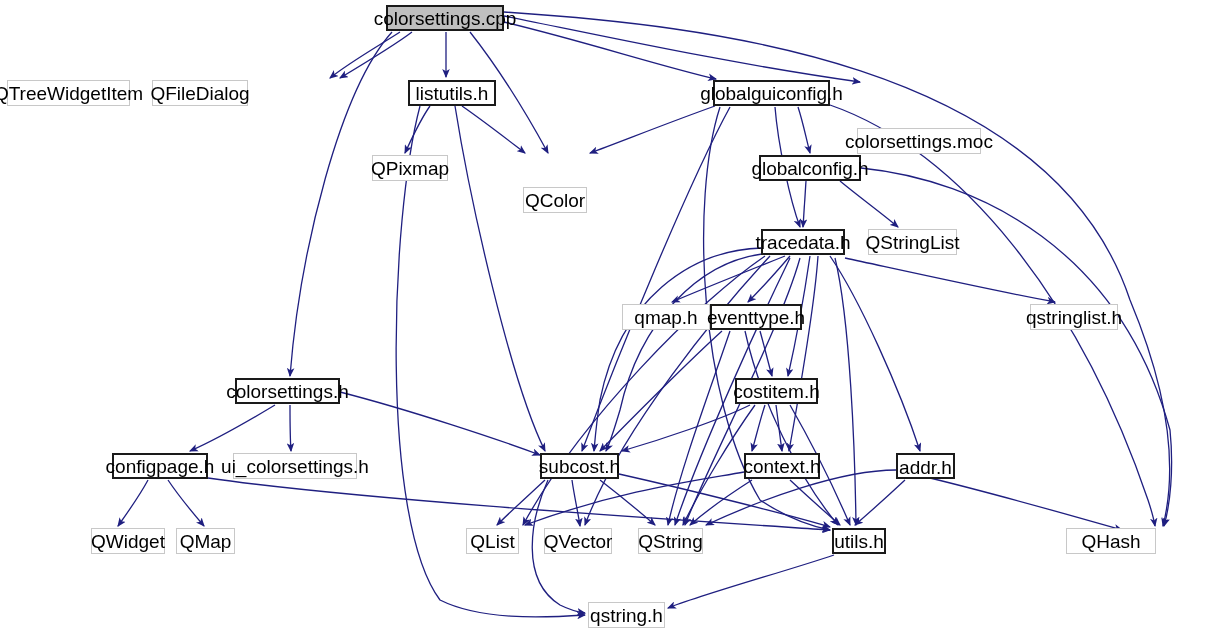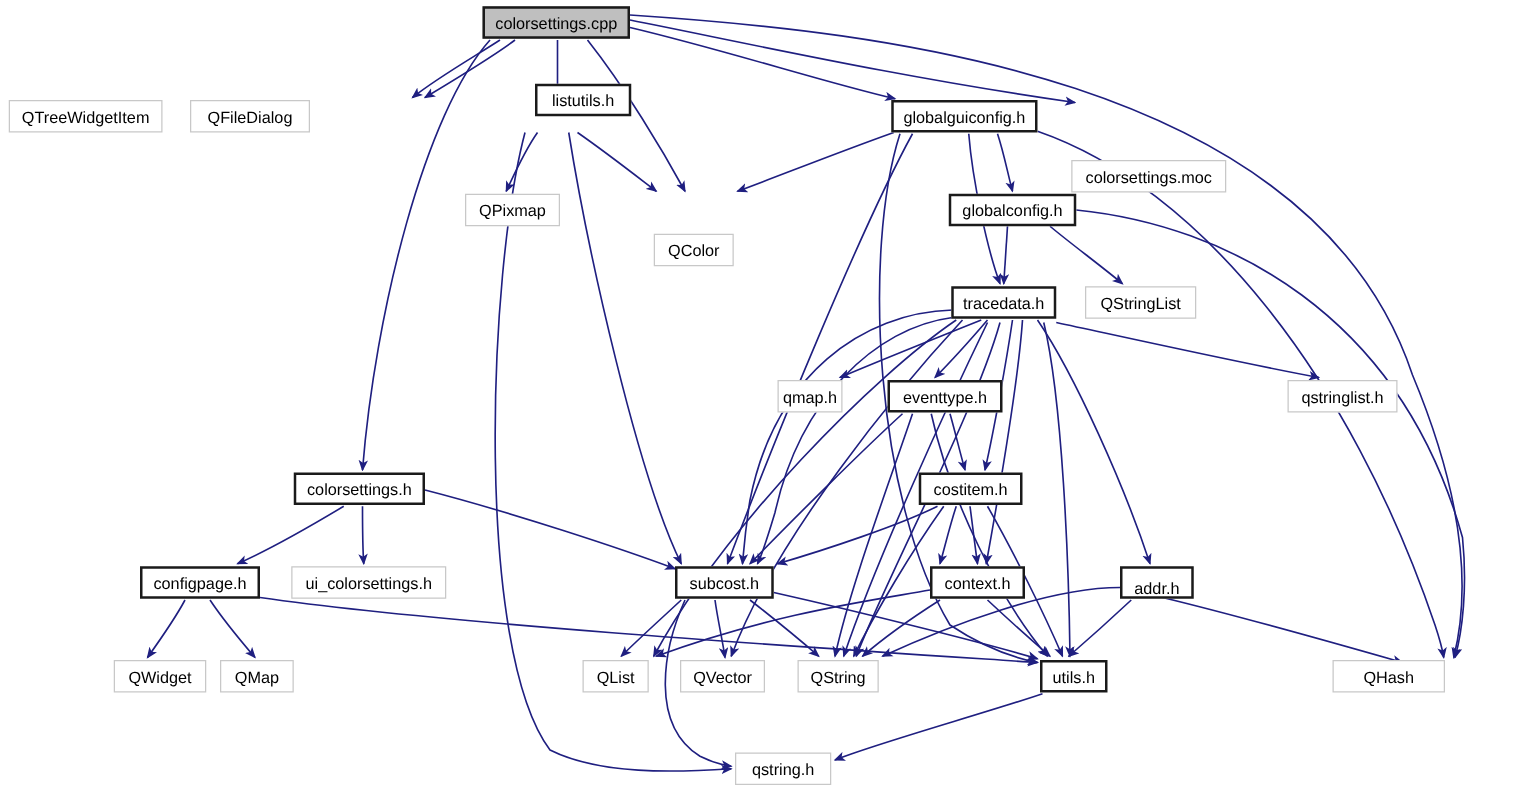--- a/index.html
+++ b/index.html
@@ -23,21 +23,21 @@
     width: 1213px;
     height: 635px;
   }
   .node {
     position: absolute;
     box-sizing: border-box;
     display: flex;
     align-items: center;
     justify-content: center;
     height: 26px;
-    font-size: 13px;
+    font-size: 19px;
     line-height: 1;
     color: #000000;
     background: #ffffff;
     border: 1px solid #c8c8c8;
     white-space: nowrap;
     letter-spacing: 0px;
     z-index: 5;
   }
   .node.hdr {
     border: 2px solid #1a1a1a;
@@ -128,21 +128,21 @@
   <div id="node-layer">
       <div class="node root" style="left: 386px; top: 5px; width: 118px;">
         <span class="node-label">colorsettings.cpp</span>
       </div>
       <div class="node " style="left: 7px; top: 80px; width: 123px;">
         <span class="node-label">QTreeWidgetItem</span>
       </div>
       <div class="node " style="left: 152px; top: 80px; width: 96px;">
         <span class="node-label">QFileDialog</span>
       </div>
-      <div class="node hdr" style="left: 408px; top: 67px; width: 77px; margin-left: 20px;">
+      <div class="node hdr" style="left: 408px; top: 80px; width: 88px;">
         <span class="node-label">listutils.h</span>
       </div>
       <div class="node hdr" style="left: 713px; top: 80px; width: 117px;">
         <span class="node-label">globalguiconfig.h</span>
       </div>
       <div class="node " style="left: 857px; top: 80px; width: 124px; margin-top: 48px;">
         <span class="node-label">colorsettings.moc</span>
       </div>
       <div class="node " style="left: 372px; top: 155px; width: 76px;">
         <span class="node-label">QPixmap</span>
@@ -152,21 +152,21 @@
       </div>
       <div class="node hdr" style="left: 759px; top: 155px; width: 102px;">
         <span class="node-label">globalconfig.h</span>
       </div>
       <div class="node hdr" style="left: 761px; top: 229px; width: 84px;">
         <span class="node-label">tracedata.h</span>
       </div>
       <div class="node " style="left: 868px; top: 229px; width: 89px;">
         <span class="node-label">QStringList</span>
       </div>
-      <div class="node " style="left: 622px; top: 304px; width: 52px;">
+      <div class="node " style="left: 622px; top: 304px; width: 88px;">
         <span class="node-label">qmap.h</span>
       </div>
       <div class="node hdr" style="left: 710px; top: 304px; width: 92px;">
         <span class="node-label">eventtype.h</span>
       </div>
       <div class="node " style="left: 1030px; top: 304px; width: 88px;">
         <span class="node-label">qstringlist.h</span>
       </div>
       <div class="node hdr" style="left: 235px; top: 378px; width: 105px;">
         <span class="node-label">colorsettings.h</span>

